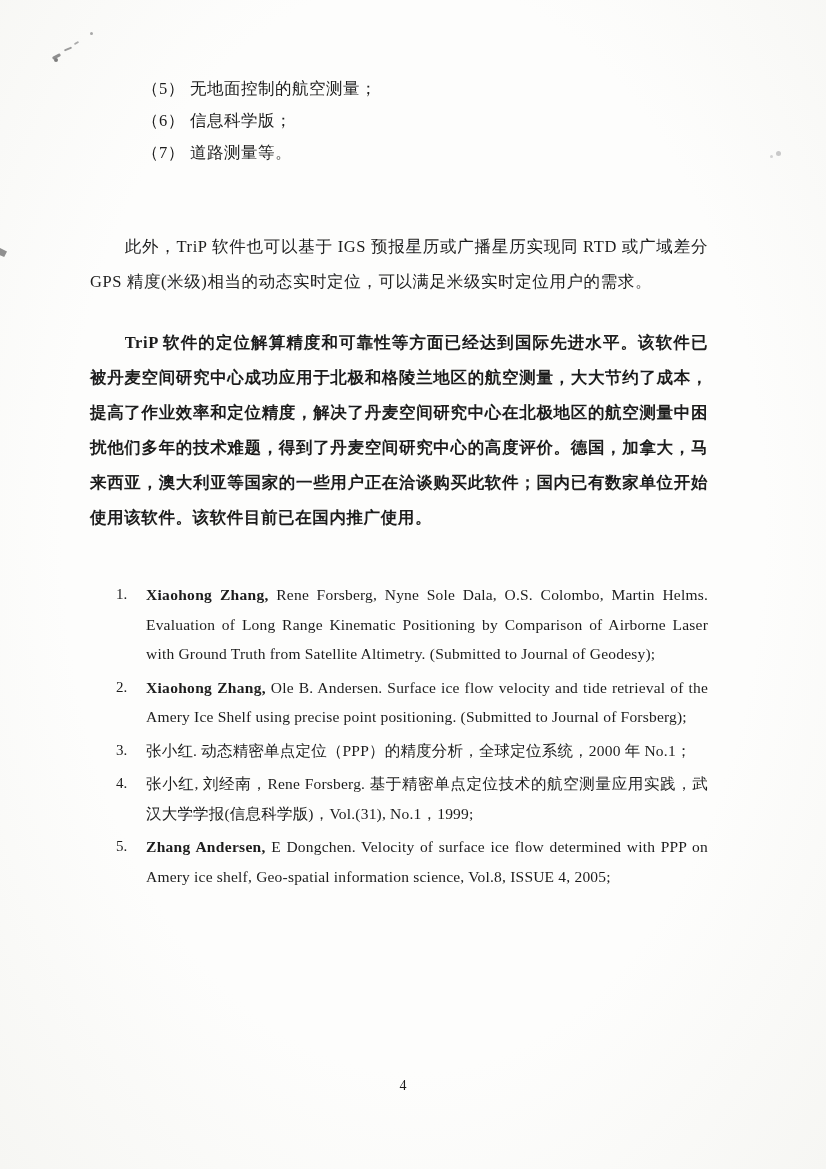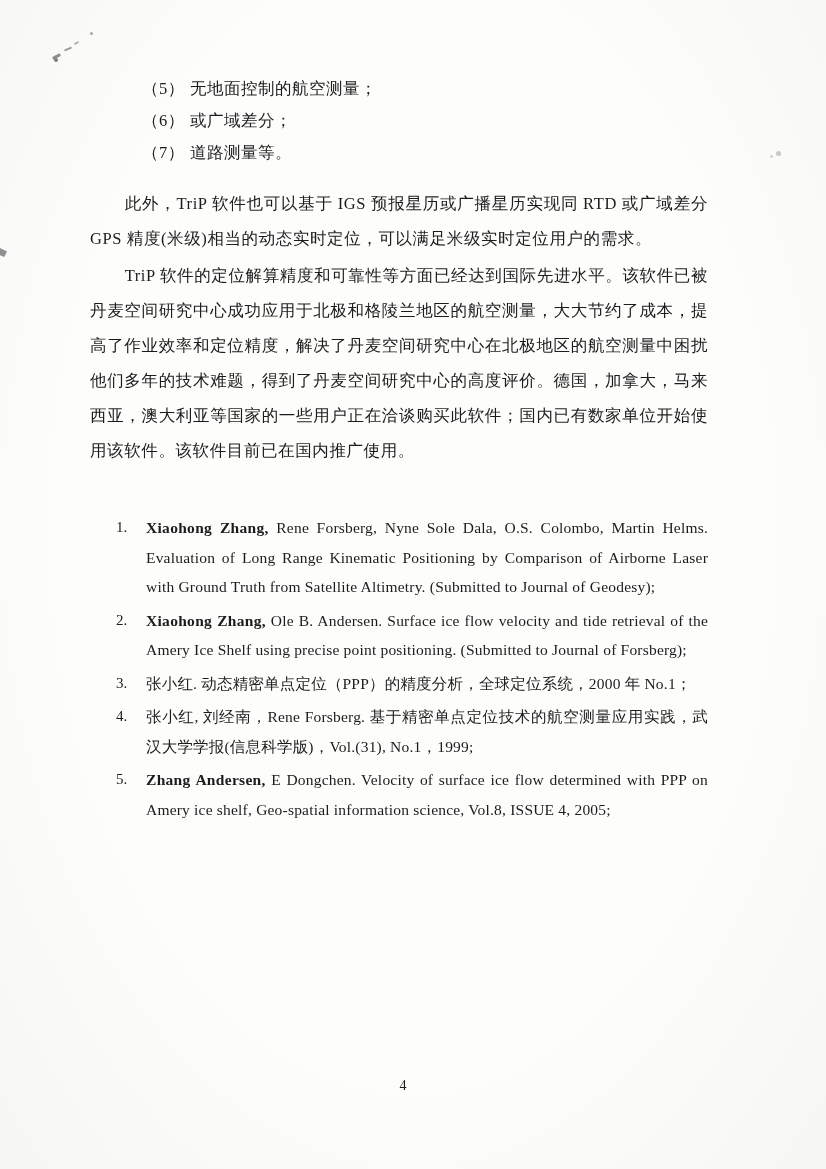--- a/index.html
+++ b/index.html
@@ -31,22 +31,22 @@
   }
   .intro-num { width: 48px; flex: none; }
   
   .para {
     font-size: 16.5px;
     line-height: 35px;
     text-align: justify;
     text-indent: 2.1em;
     letter-spacing: 0.6px;
   }
-  .para-1 { margin-top: 22px; }
-  .para-2 { margin-top: 2px; }
+  .para-1 { margin-top: 65px; }
+  .para-2 { margin-top: 26px; font-weight: bold; }
   
   .section-title {
     margin-top: 17px;
     font-size: 21.5px;
     font-weight: bold;
     letter-spacing: 3px;
     line-height: 30px;
     font-family: "Liberation Sans", "DejaVu Sans", sans-serif;
   }
   
@@ -107,21 +107,21 @@
 
   <div class="content">
 
     <div class="intro-list">
       <div class="intro-item">
         <span class="intro-num">（5）</span>
         <span>无地面控制的航空测量；</span>
       </div>
       <div class="intro-item">
         <span class="intro-num">（6）</span>
-        <span>或广域差分；</span>
+        <span>信息科学版；</span>
       </div>
       <div class="intro-item">
         <span class="intro-num">（7）</span>
         <span>道路测量等。</span>
       </div>
     </div>
 
     <p class="para para-1">此外，TriP 软件也可以基于 IGS 预报星历或广播星历实现同 RTD 或广域差分 GPS 精度(米级)相当的动态实时定位，可以满足米级实时定位用户的需求。</p>
     <p class="para para-2">TriP 软件的定位解算精度和可靠性等方面已经达到国际先进水平。该软件已被丹麦空间研究中心成功应用于北极和格陵兰地区的航空测量，大大节约了成本，提高了作业效率和定位精度，解决了丹麦空间研究中心在北极地区的航空测量中困扰他们多年的技术难题，得到了丹麦空间研究中心的高度评价。德国，加拿大，马来西亚，澳大利亚等国家的一些用户正在洽谈购买此软件；国内已有数家单位开始使用该软件。该软件目前已在国内推广使用。</p>
 

